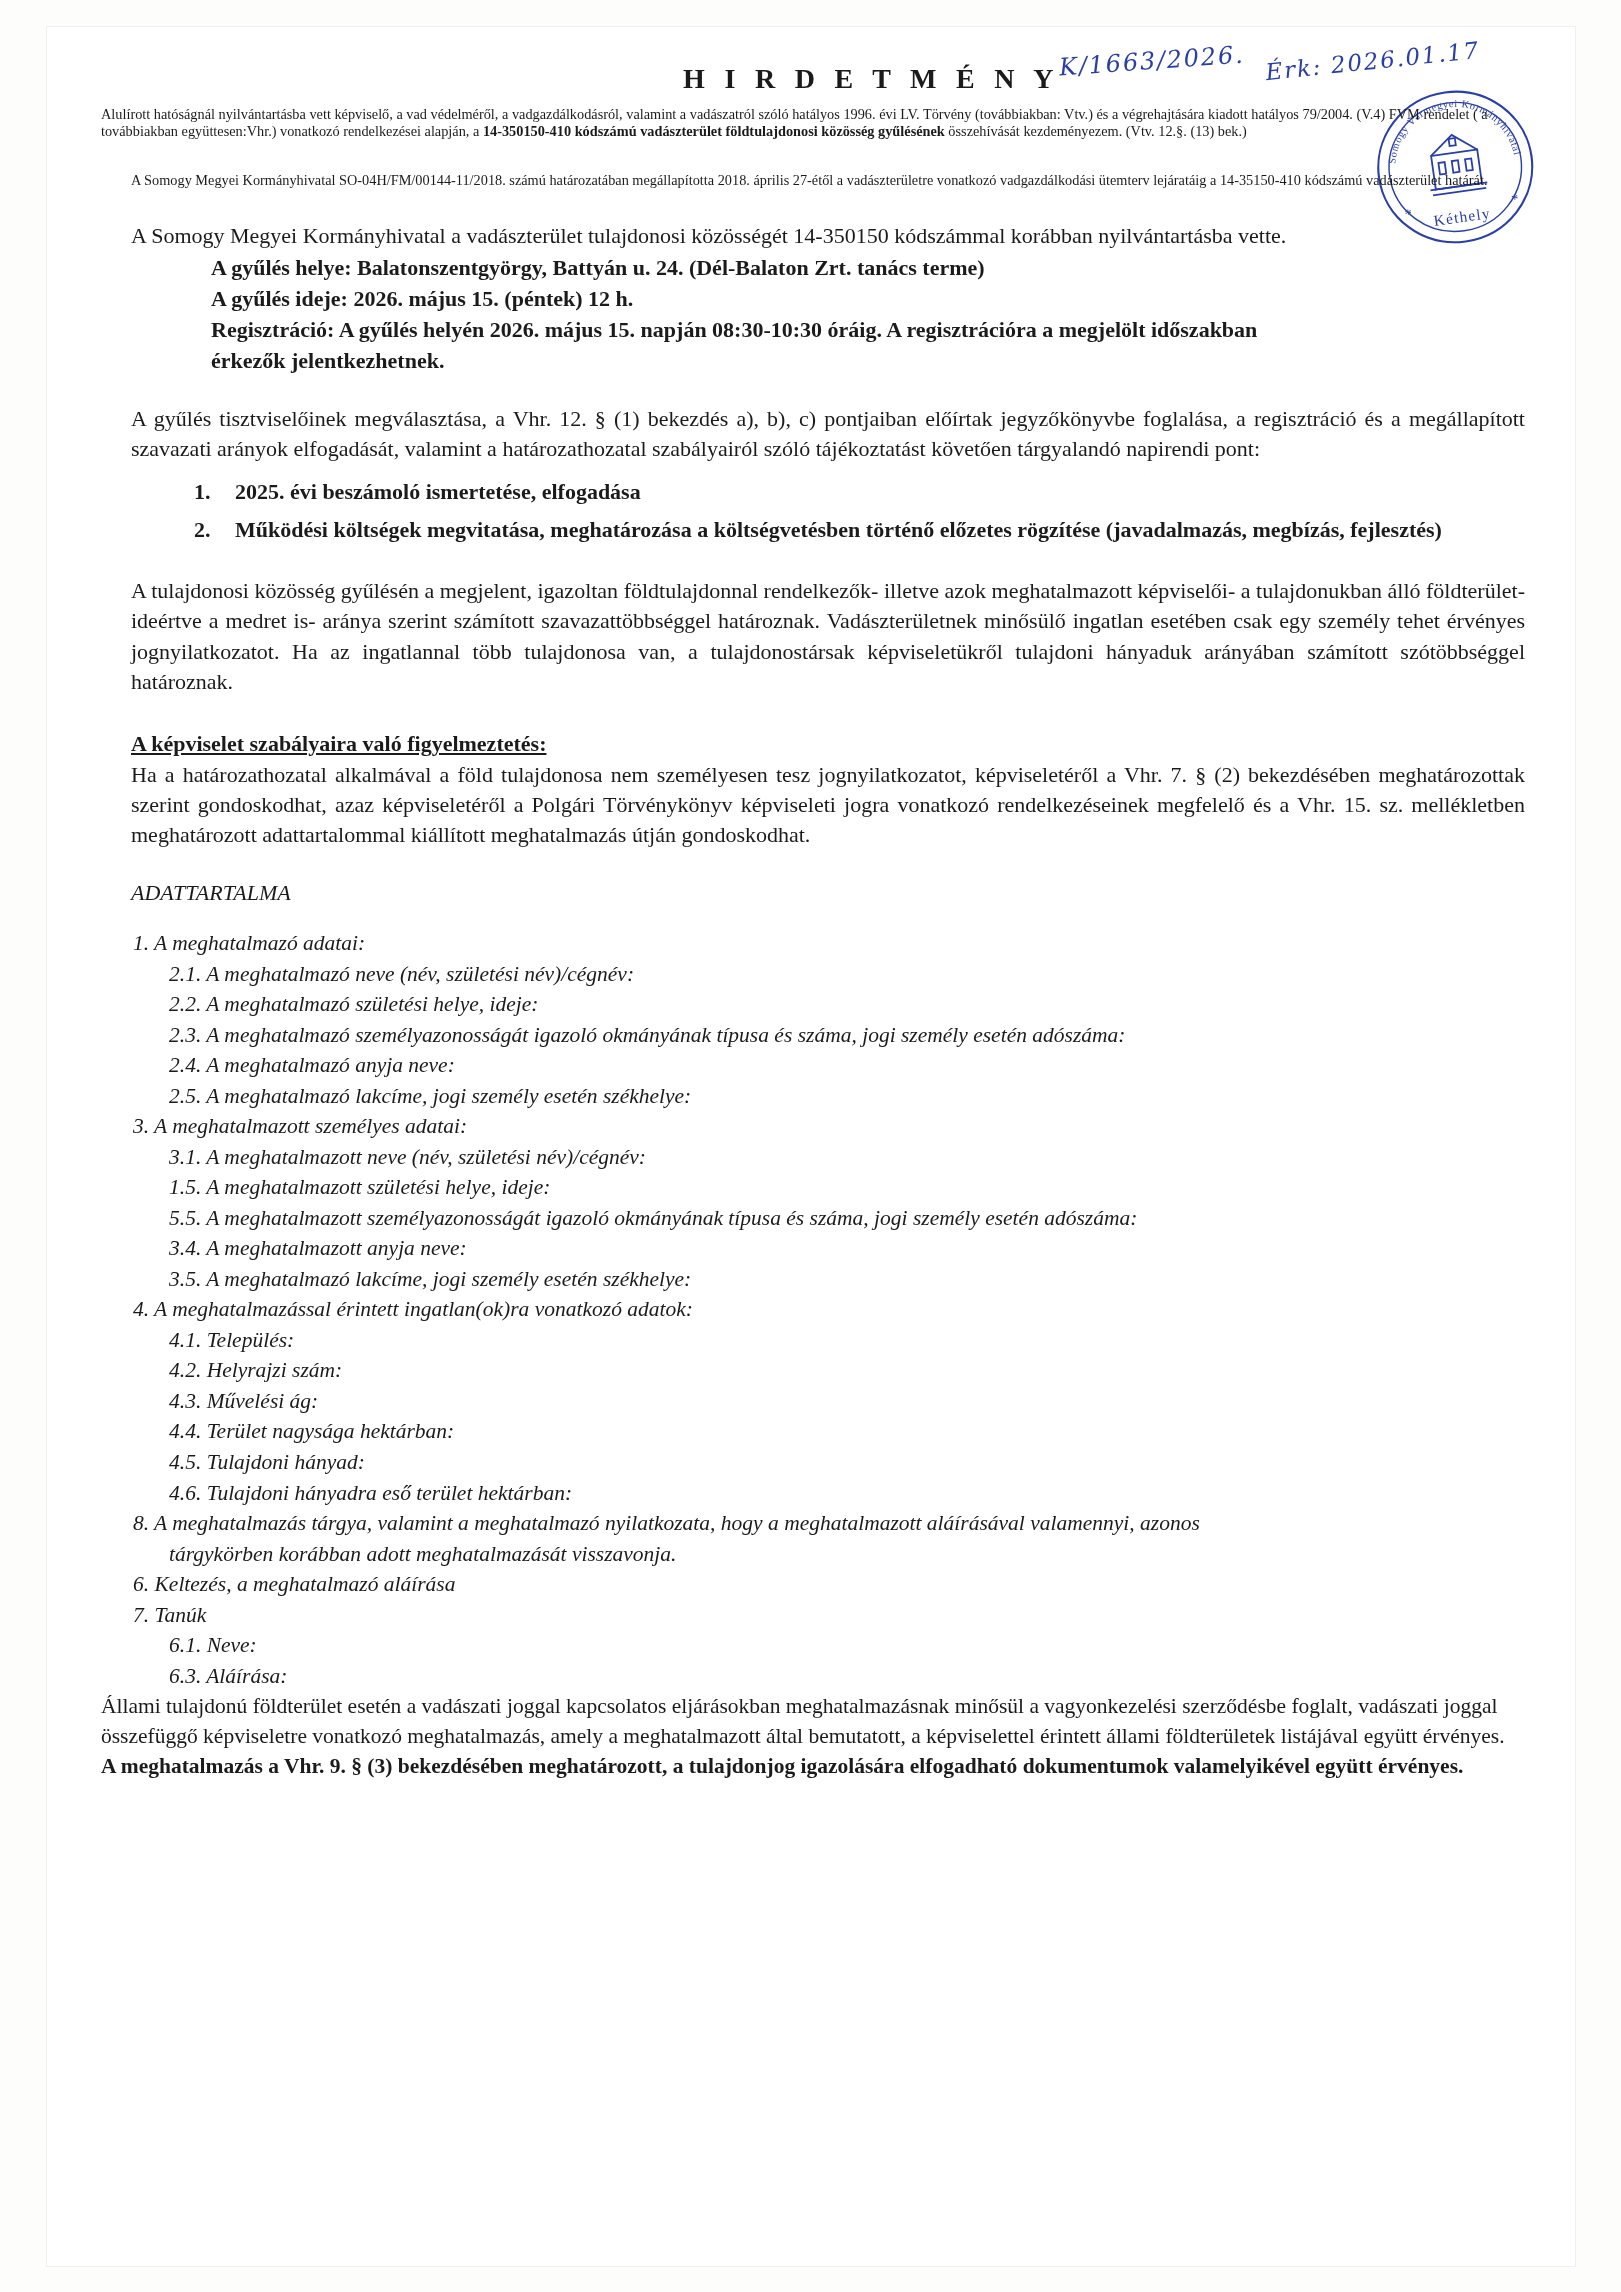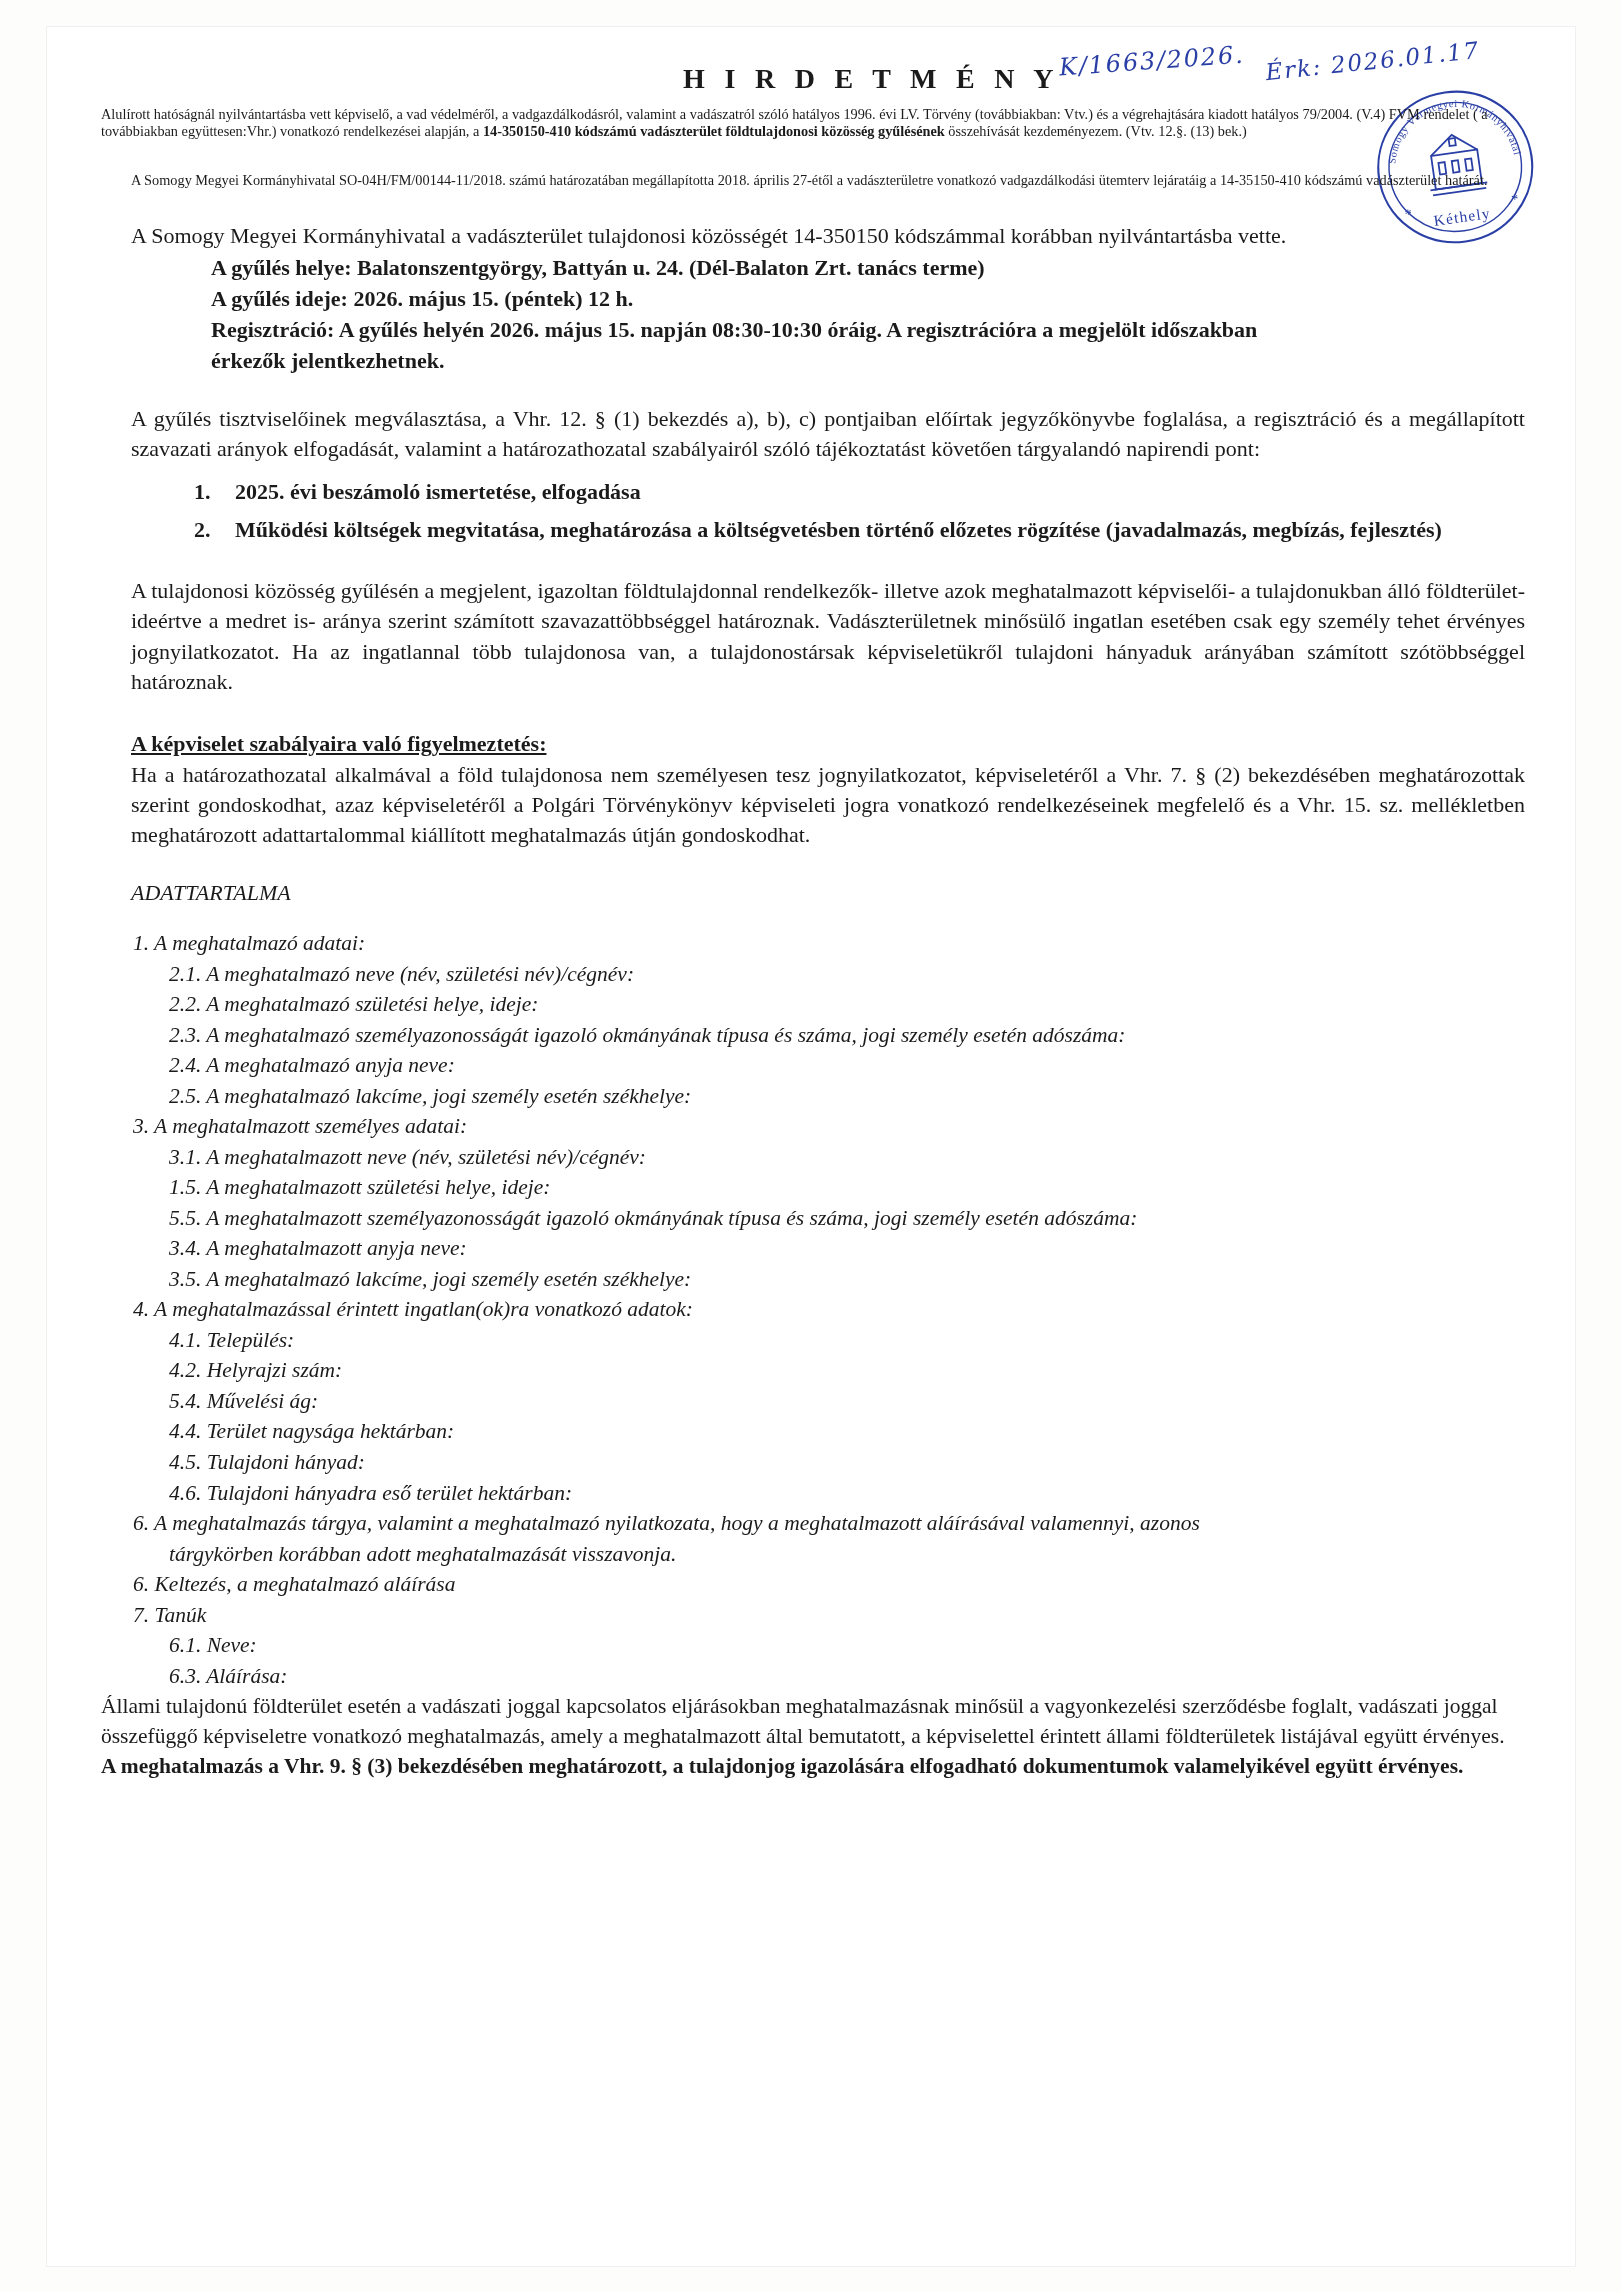--- a/index.html
+++ b/index.html
@@ -250,25 +250,25 @@
         <li class="lvl2">2.5. A meghatalmazó lakcíme, jogi személy esetén székhelye:</li>
         <li class="lvl1">3.  A meghatalmazott személyes adatai:</li>
         <li class="lvl2">3.1. A meghatalmazott neve (név, születési név)/cégnév:</li>
         <li class="lvl2">1.5. A meghatalmazott születési helye, ideje:</li>
         <li class="lvl2">5.5. A meghatalmazott személyazonosságát igazoló okmányának típusa és száma, jogi személy esetén adószáma:</li>
         <li class="lvl2">3.4. A meghatalmazott anyja neve:</li>
         <li class="lvl2">3.5. A meghatalmazó lakcíme, jogi személy esetén székhelye:</li>
         <li class="lvl1">4.  A meghatalmazással érintett ingatlan(ok)ra vonatkozó adatok:</li>
         <li class="lvl2">4.1. Település:</li>
         <li class="lvl2">4.2. Helyrajzi szám:</li>
-        <li class="lvl2">5.4. Művelési ág:</li>
+        <li class="lvl2">4.3. Művelési ág:</li>
         <li class="lvl2">4.4. Terület nagysága hektárban:</li>
         <li class="lvl2">4.5. Tulajdoni hányad:</li>
         <li class="lvl2">4.6. Tulajdoni hányadra eső terület hektárban:</li>
-        <li class="lvl1">6.  A meghatalmazás tárgya, valamint a meghatalmazó nyilatkozata, hogy a meghatalmazott aláírásával valamennyi, azonos</li>
+        <li class="lvl1">8.  A meghatalmazás tárgya, valamint a meghatalmazó nyilatkozata, hogy a meghatalmazott aláírásával valamennyi, azonos</li>
         <li class="lvl2">tárgykörben korábban adott meghatalmazását visszavonja.</li>
         <li class="lvl1">6.  Keltezés, a meghatalmazó aláírása</li>
         <li class="lvl1">7.  Tanúk</li>
         <li class="lvl2">6.1. Neve:</li>
         <li class="lvl2">6.3. Aláírása:</li>
       </ul>
 
       <div class="footer-note">Állami tulajdonú földterület esetén a vadászati joggal kapcsolatos eljárásokban meghatalmazásnak minősül a vagyonkezelési szerződésbe foglalt, vadászati joggal összefüggő képviseletre vonatkozó meghatalmazás, amely a meghatalmazott által bemutatott, a képviselettel érintett állami földterületek listájával együtt érvényes.</div>
 
       <div class="footer-note b">A meghatalmazás a Vhr. 9. § (3) bekezdésében meghatározott, a tulajdonjog igazolására elfogadható dokumentumok valamelyikével együtt érvényes.</div>

